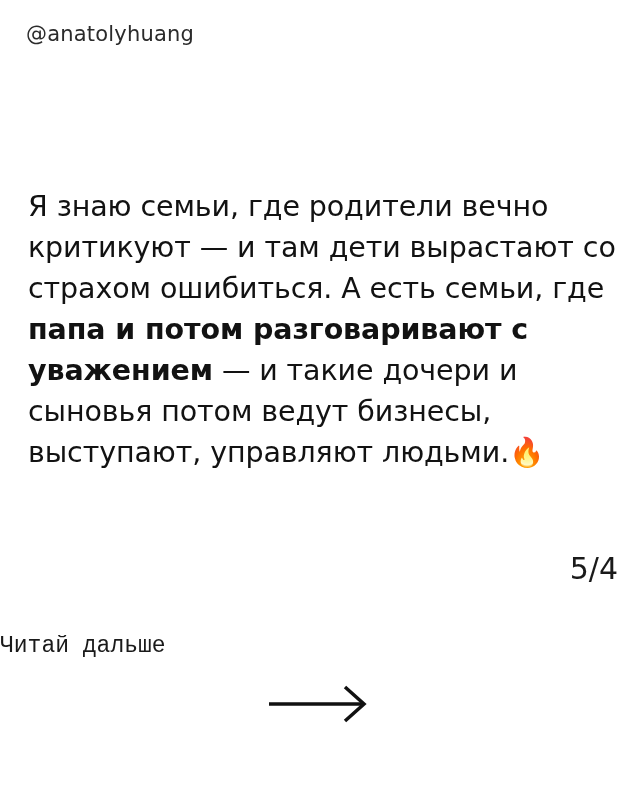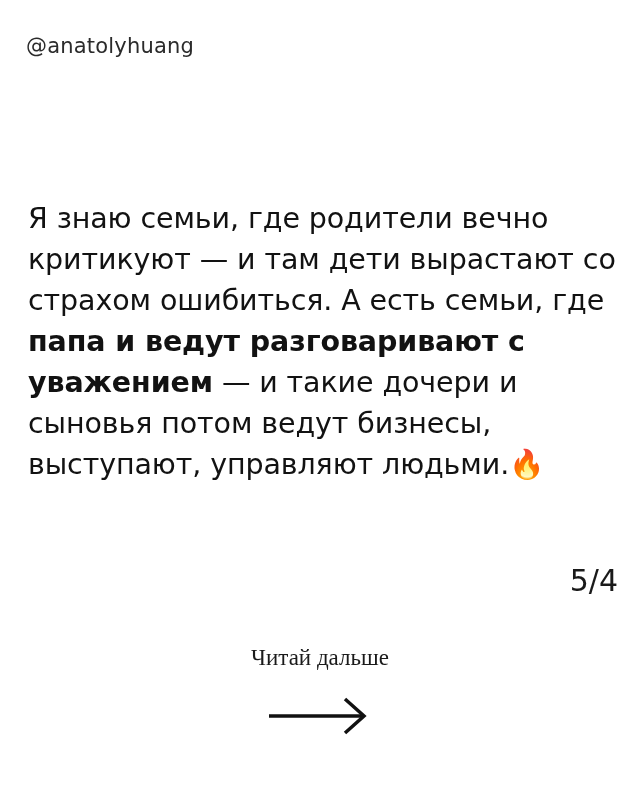--- a/index.html
+++ b/index.html
@@ -13,21 +13,20 @@
     font-family: "DejaVu Sans", sans-serif;
     color: #111111;
     overflow: hidden;
     position: relative;
   }
   .slide {
     position: relative;
     width: 640px;
     height: 604px;
     box-sizing: border-box;
-    margin-top: 12px;
   }
   .handle {
     position: absolute;
     top: 22px;
     left: 26px;
     font-size: 21px;
     color: #2b2b2b;
     font-family: "DejaVu Sans", sans-serif;
     letter-spacing: 0.2px;
   }
@@ -47,24 +46,24 @@
   }
   .emoji {
     font-family: "DejaVu Sans", sans-serif;
     color: #e8590c;
   }
   .cta {
     position: absolute;
     top: 633px;
     left: 0;
     width: 640px;
-    text-align: center;
+    text-align: left;
     font-size: 23px;
     color: #1a1a1a;
-    font-family: Liberation Serif, serif;
+    font-family: Liberation Mono, monospace;
   }
   .arrow {
     position: absolute;
     top: 680px;
     left: 0;
     width: 640px;
     display: flex;
     justify-content: center;
   }
   .arrow svg {
@@ -80,21 +79,21 @@
   }
 </style>
 </head>
 <body>
 
 <div class="slide">
 
   <div class="handle">@anatolyhuang</div>
 
   <div class="body-text">
-    <span>Я знаю семьи, где родители вечно критикуют — и там дети вырастают со страхом ошибиться. А есть семьи, где </span><b>папа и ведут разговаривают с уважением</b><span> — и такие дочери и сыновья потом ведут бизнесы, выступают, управляют людьми.</span><span class="emoji">🔥</span>
+    <span>Я знаю семьи, где родители вечно критикуют — и там дети вырастают со страхом ошибиться. А есть семьи, где </span><b>папа и потом разговаривают с уважением</b><span> — и такие дочери и сыновья потом ведут бизнесы, выступают, управляют людьми.</span><span class="emoji">🔥</span>
   </div>
 
   <div class="cta">Читай дальше</div>
 
   <div class="arrow">
     <svg width="110" height="48" viewBox="0 0 110 48">
       <line x1="4" y1="24" x2="98" y2="24" stroke="#111111" stroke-width="3.5"></line>
       <polyline points="80,7 99,24 80,41" fill="none" stroke="#111111" stroke-width="3.5"></polyline>
     </svg>
   </div>

